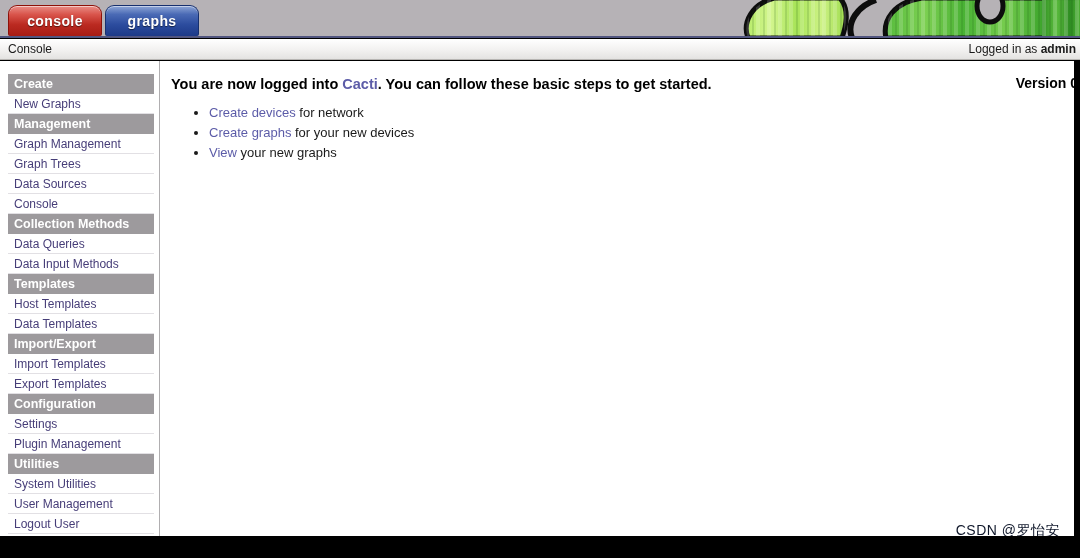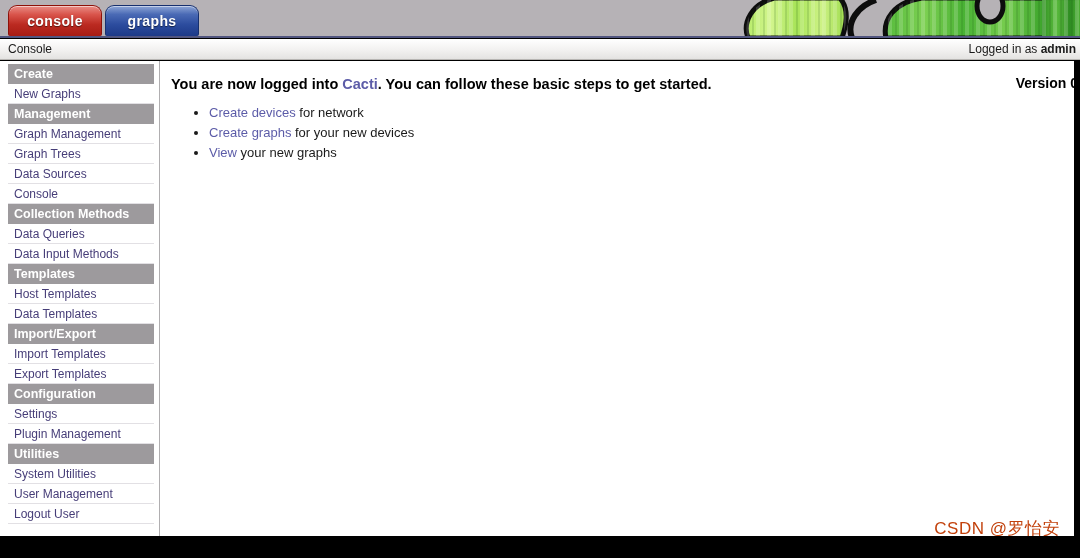--- a/index.html
+++ b/index.html
@@ -132,21 +132,21 @@
   
   #sidebar {
     position: absolute;
     left: 0;
     top: 0;
     width: 160px;
     height: 484px;
     background: #ffffff;
     border-right: 1px solid #b0aeb0;
     box-sizing: border-box;
-    padding-top: 3px;
+    padding-top: 13px;
   }
   .menu {
     width: 146px;
     margin-left: 8px;
   }
   .menu-header {
     background: #9d9a9d;
     color: #ffffff;
     font-size: 12.5px;
     font-weight: bold;
@@ -215,22 +215,22 @@
   #steps li .lnk {
     color: #5c5ca8;
     cursor: pointer;
   }
 
   
   #watermark {
     position: absolute;
     right: 14px;
     bottom: 5px;
-    font-size: 17px;
-    color: #c2410c;
+    font-size: 14px;
+    color: #0f172a;
     white-space: nowrap;
     letter-spacing: .5px;
   }
 </style>
 </head>
 <body>
 
 <div id="screen">
 
   <div id="banner">

